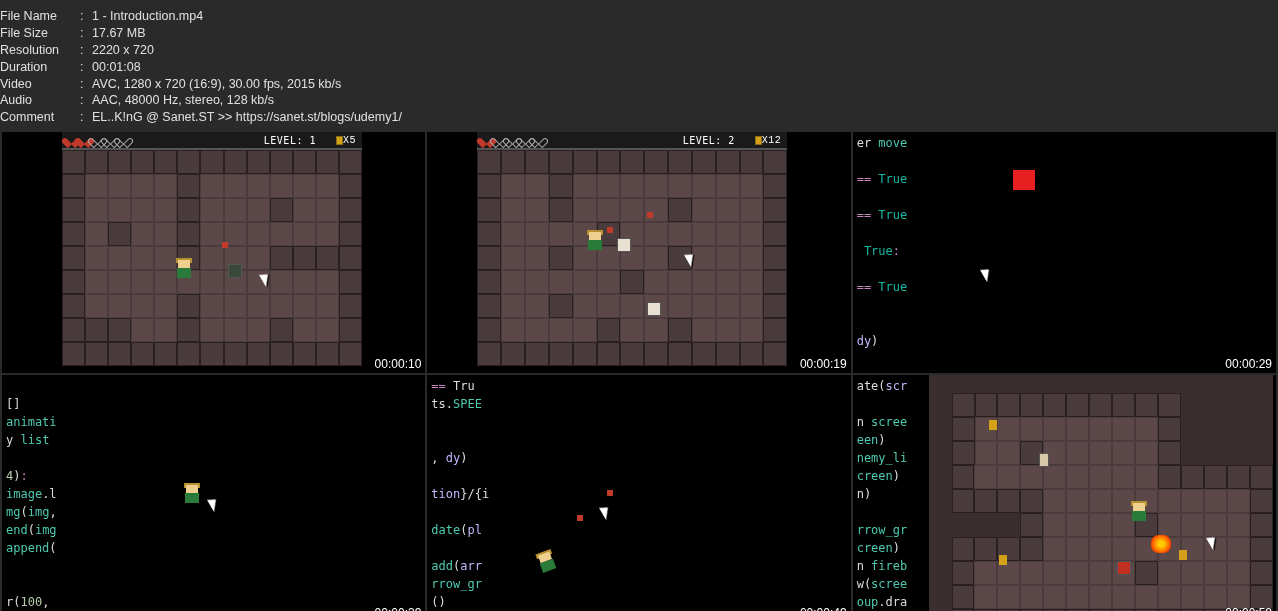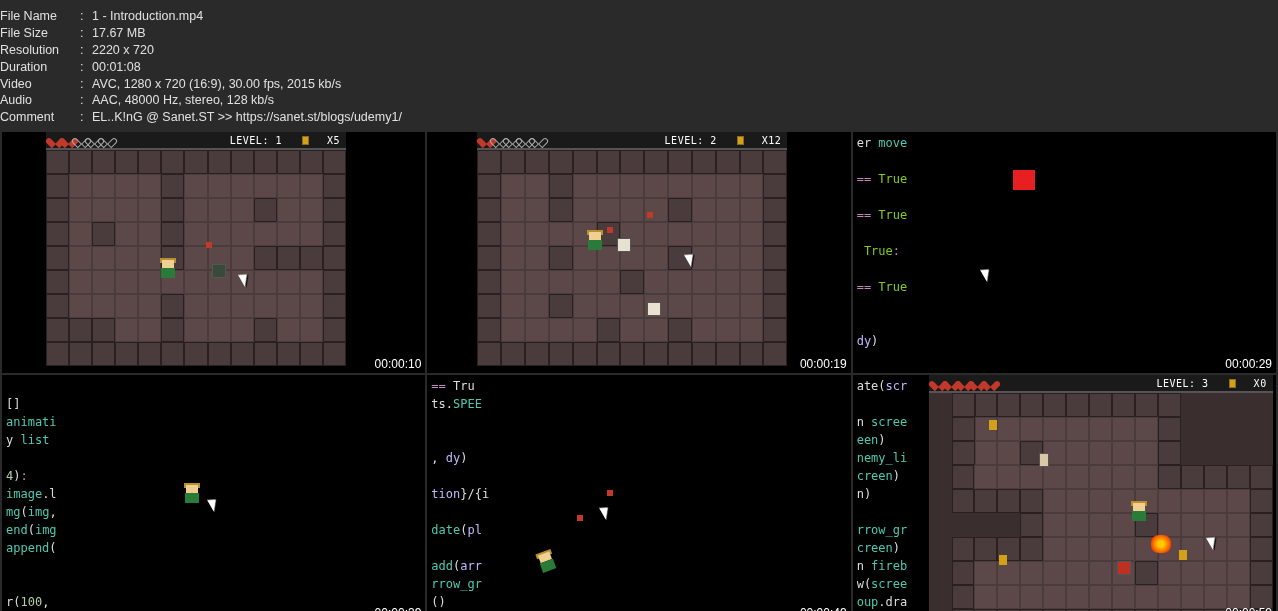--- a/index.html
+++ b/index.html
@@ -72,21 +72,21 @@
   position: absolute;
   width: 6px; height: 10px;
   border-radius: 6px 6px 0 0;
   top: 0;
 }
 .heart.full::before, .heart.full::after { background: #c0392b; }
 .heart.empty::before, .heart.empty::after { background: transparent; border: 1px solid #aaa; width: 4px; height: 8px; }
 .heart::before { left: 0; transform: rotate(-45deg); transform-origin: 100% 100%; }
 .heart::after { left: 5px; transform: rotate(45deg); transform-origin: 0 100%; }
 .hud-level { margin-left: auto; margin-right: 20px; }
-.hud-coins { margin-right: 6px; display: flex; align-items: center; gap: 18px; }
+.hud-coins { margin-right: 6px; display: flex; align-items: center; gap: 0; font-family: Liberation Mono, monospace; }
 .coin { width: 7px; height: 9px; background: #d4a017; border: 1px solid #8a6d1a; }
 .dungeon {
   position: absolute;
   top: 18px; left: 0; right: 0; bottom: 0;
 }
 .tile-row { display: flex; }
 .tile {
   width: 24px; height: 24px;
 }
 .wall { background: #4a3c3c; border: 1px solid #2a2020; }
@@ -116,21 +116,21 @@
   font-family: "Consolas", monospace;
   font-size: 12px;
   line-height: 1.5;
   color: #ddd;
   white-space: pre;
   overflow: hidden;
 }
 .kw { color: #c586c0; }
 .fn { color: #4ec9b0; text-align: right; }
 .op { color: #c4b5fd; }
-.bool { color: #84cc16; }
+.bool { color: #14b8a6; }
 .num { color: #b5cea8; }
 .cm3 .redsq { position: absolute; width: 22px; height: 20px; background: #e62020; }
 .fire { position: absolute; width: 20px; height: 18px; background: radial-gradient(circle, #ffcc00 20%, #ff6600 60%, #cc0000 100%); border-radius: 40%; }
 </style>
 </head>
 <body>
 
 <div class="meta">
   <div class="meta-row">
       <span class="meta-key">File Name</span>
@@ -165,21 +165,21 @@
   <div class="meta-row">
       <span class="meta-key">Comment</span>
       <span class="meta-sep">:</span>
       <span class="meta-val">EL..K!nG @ Sanet.ST &gt;&gt; https://sanet.st/blogs/udemy1/</span>
     </div>
 </div>
 
 <div class="grid">
 
   <div class="cell">
-    <div class="game" style="left:44px;top:0;width:300px;height:220px;">
+    <div class="game" style="left:60px;top:0;width:300px;height:220px;text-align:center;">
       <div class="hud">
         <div class="hearts" id="hearts-0">
             <div class="heart full"></div>
             <div class="heart full"></div>
             <div class="heart empty"></div>
             <div class="heart empty"></div>
             <div class="heart empty"></div>
           </div>
         <span class="hud-level">LEVEL: 1</span>
         <span class="hud-coins">
@@ -580,34 +580,20 @@
 <span class="fn">creen</span>)
 n)
 
 <span class="fn">rrow_gr</span>
 <span class="fn">creen</span>)
 n <span class="fn">fireb</span>
 w(<span class="fn">scree</span>
 <span class="fn">oup</span>.dra
 w(</div>
     <div class="game" style="left:76px;top:0;width:344px;height:240px;">
-      <div class="hud">
-        <div class="hearts" id="hearts-5">
-            <div class="heart full"></div>
-            <div class="heart full"></div>
-            <div class="heart full"></div>
-            <div class="heart full"></div>
-            <div class="heart full"></div>
-          </div>
-        <span class="hud-level">LEVEL: 3</span>
-        <span class="hud-coins">
-            <span class="coin"></span>
-            <span>X0</span>
-          </span>
-      </div>
       <div class="dungeon" id="d6">
           <div class="tile-row">
             <div class="tile dark"></div>
             <div class="tile wall"></div>
             <div class="tile wall"></div>
             <div class="tile wall"></div>
             <div class="tile wall"></div>
             <div class="tile wall"></div>
             <div class="tile wall"></div>
             <div class="tile wall"></div>

